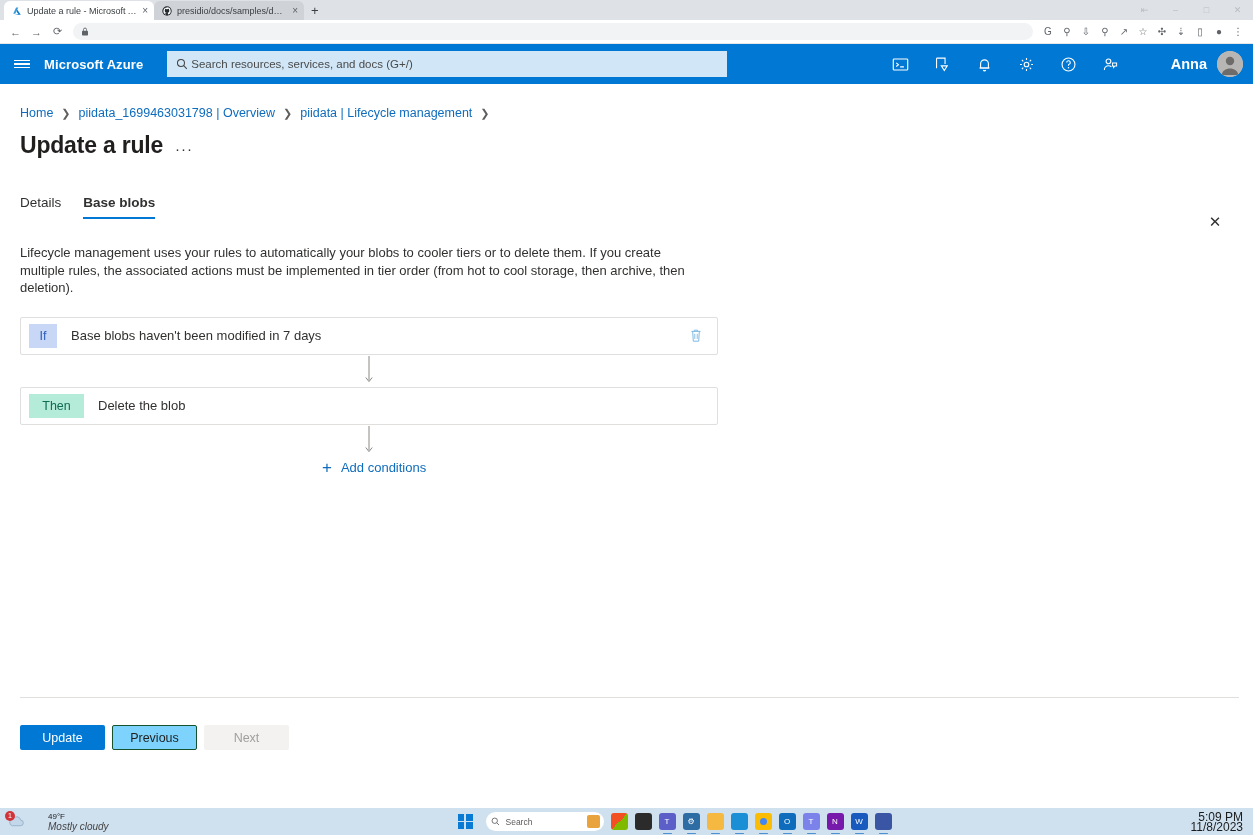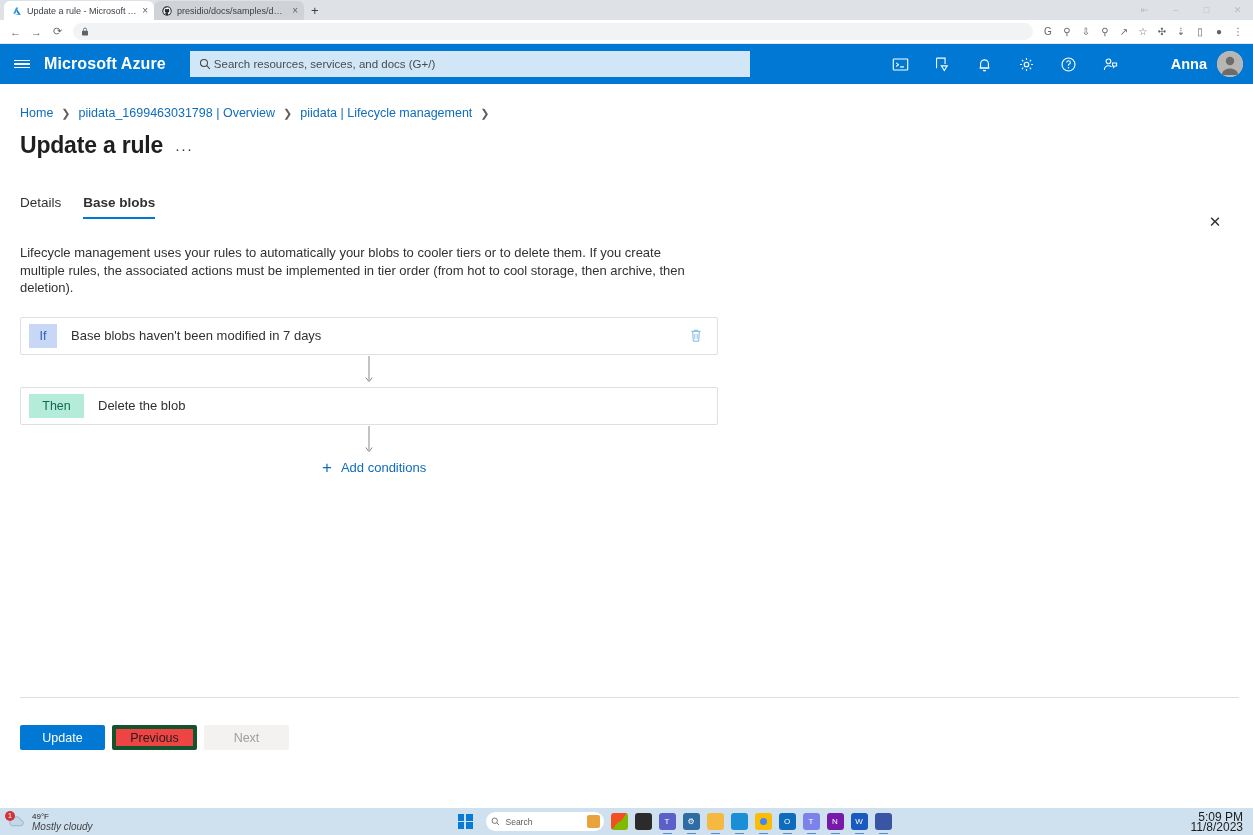--- a/index.html
+++ b/index.html
@@ -40,21 +40,21 @@
   .tb-right { display: flex; align-items: center; gap: 1px; }
   .gicon { font-size: 10px; color: #5f6368; width: 18px; text-align: center; }
 
   
   .azure-header {
     height: 40px; background: #0078d4; display: flex; align-items: center;
     padding: 0 10px 0 0; color: #ffffff;
   }
   .hamburger { width: 44px; height: 40px; display: flex; align-items: center; justify-content: center; }
   .hamburger span { display: block; width: 16px; height: 1.5px; background: #fff; margin: 2px 0; }
-  .brand { font-size: 16px; font-weight: bold; letter-spacing: .1px; margin-right: 24px; white-space: nowrap; }
+  .brand { font-size: 13px; font-weight: bold; letter-spacing: .1px; margin-right: 24px; white-space: nowrap; }
   .azure-search {
     width: 560px; height: 26px; background: rgba(255,255,255,.82);
     display: flex; align-items: center; gap: 3px; padding: 0 9px;
     font-size: 11.5px; color: #4a4a4a;
   }
   .azure-header-spacer { flex: 1; }
   .hdr-icons { display: flex; align-items: center; gap: 2px; }
   .hdr-icon { width: 40px; height: 40px; display: flex; align-items: center; justify-content: center; }
   .hdr-user { display: flex; align-items: center; gap: 10px; margin-left: 40px; }
   .hdr-username { font-size: 14.5px; font-weight: 600; }
@@ -96,29 +96,29 @@
   .connector { width: 698px; height: 32px; display: flex; align-items: center; justify-content: center; }
   .addcond { display: flex; align-items: center; gap: 9px; padding-left: 302px; height: 22px; }
   .addcond-plus { color: #0f6cbd; font-size: 17px; line-height: 1; font-weight: 300; }
   .addcond-label { font-size: 13px; color: #0f6cbd; }
 
   
   .footer-divider { position: absolute; left: 20px; right: 14px; top: 613px; height: 1px; background: #e1dfdd; }
   .footer-btns { position: absolute; left: 20px; top: 641px; display: flex; gap: 7px; }
   .btn { height: 25px; font-size: 12.5px; display: flex; align-items: center; justify-content: center; border-radius: 2px; padding: 0 14px; min-width: 85px; }
   .btn-primary { background: #0078d4; color: #fff; }
-  .btn-default { background: #ef4444; color: #201f1e; border: 4px solid #14532d; }
+  .btn-default { background: #7dd3fc; color: #201f1e; border: 1px solid #14532d; }
   .btn-disabled { background: #f3f2f1; color: #a19f9d; }
 
   
   .taskbar {
     position: absolute; left: 0; bottom: 0; width: 1253px; height: 27px;
     background: #cfe0ef; display: flex; align-items: center; padding: 0 6px;
   }
-  .weather { display: flex; align-items: center; gap: 6px; width: 170px; }
+  .weather { display: flex; align-items: center; gap: 22px; width: 170px; }
   .weather-ico { position: relative; width: 20px; height: 18px; display: flex; align-items: center; justify-content: center; }
   .weather-badge {
     position: absolute; top: -2px; left: -1px; width: 10px; height: 10px; border-radius: 50%;
     background: #d13438; color: #fff; font-size: 7px; display: flex; align-items: center; justify-content: center;
   }
   .weather-txt { line-height: 9.5px; }
   .weather-temp { font-size: 8px; color: #1b1b1b; }
   .weather-cond { font-size: 10px; color: #444; font-style: italic; }
   .tb-center { flex: 1; display: flex; align-items: center; justify-content: center; gap: 7px; }
   .win-logo { display: grid; grid-template-columns: 1fr 1fr; grid-template-rows: 1fr 1fr; gap: 1.5px; width: 15px; height: 15px; margin-right: 6px; }

